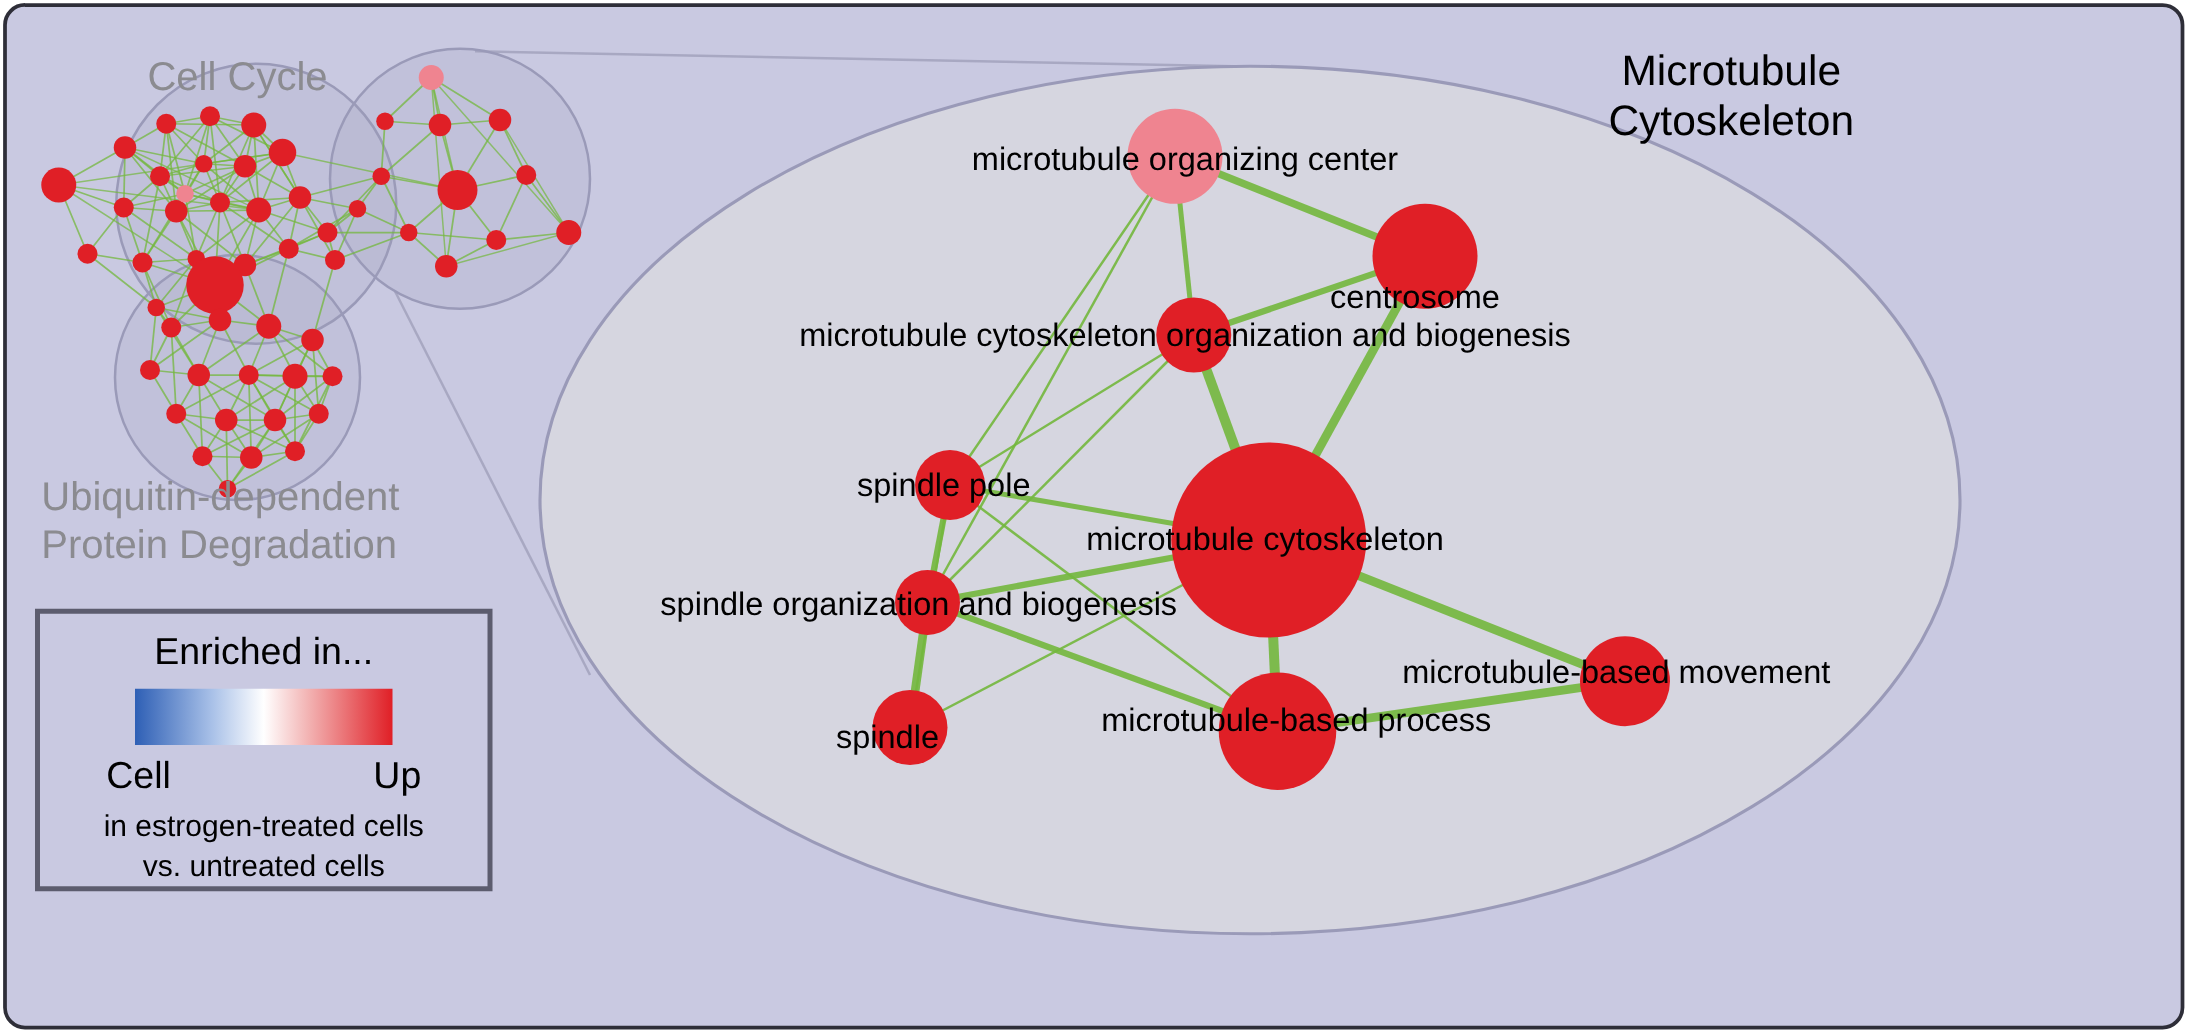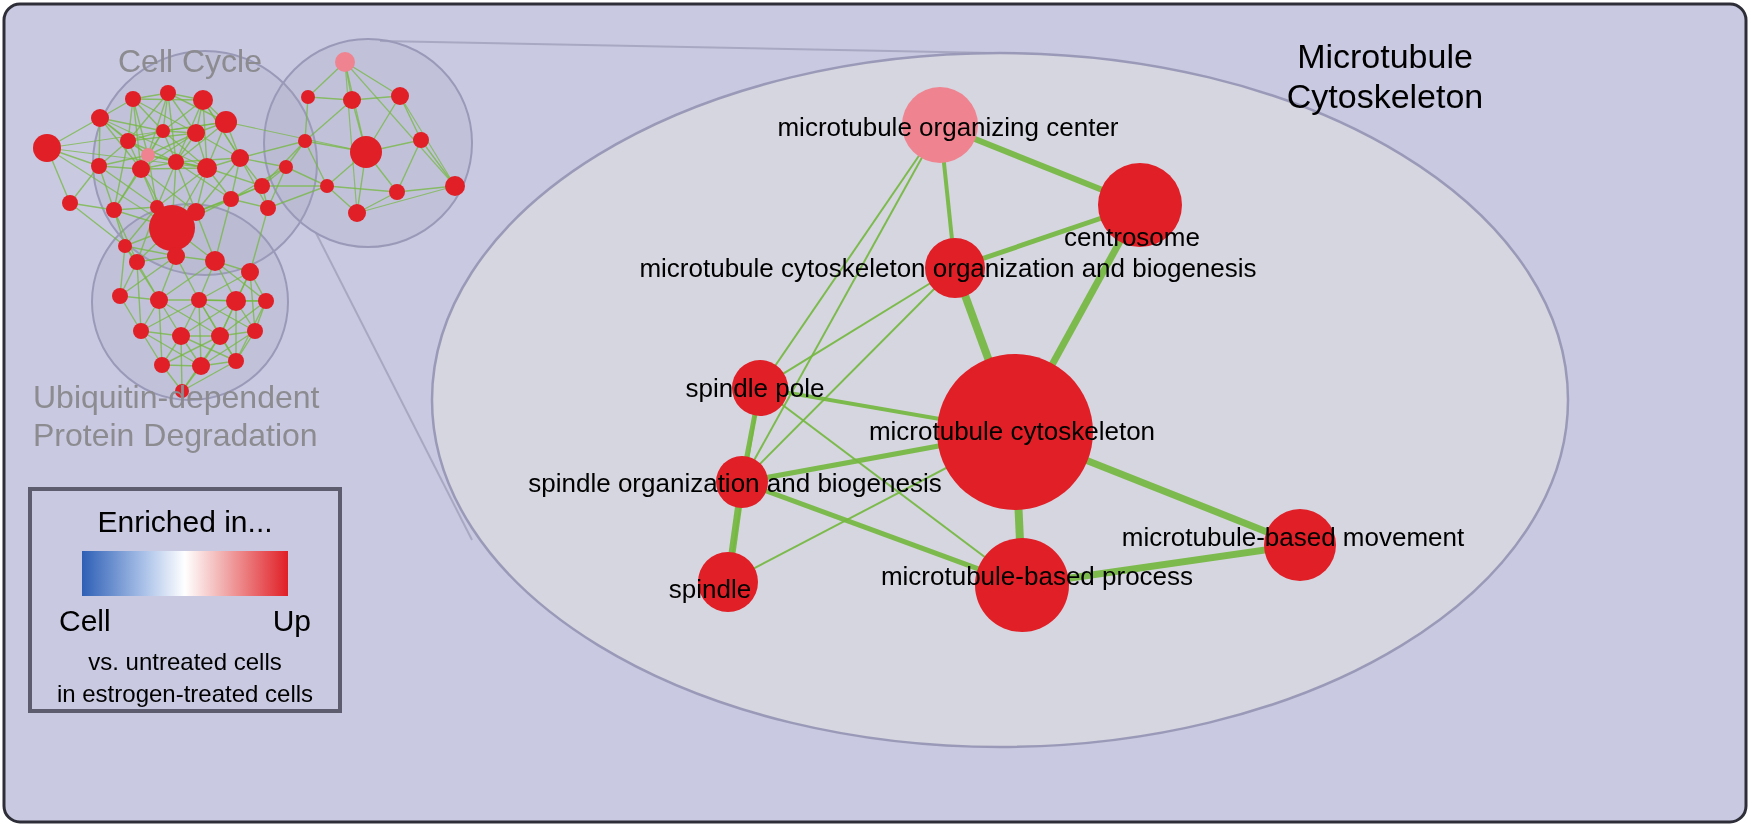--- a/index.html
+++ b/index.html
@@ -2,21 +2,21 @@
 <html><head>
 <meta charset="utf-8">
 <style>
   html,body{margin:0;padding:0;background:#ffffff;font-family:"Liberation Sans","DejaVu Sans",sans-serif;}
   .canvas{position:relative;width:1750px;height:826px;overflow:hidden;}
   svg{position:absolute;left:0;top:0;}
   svg text{font-family:"Liberation Sans","DejaVu Sans",sans-serif;}
   .cluster-label{font-size:32px;fill:#8b8b90;}
   .main-cluster-title{font-size:34px;fill:#000;}
   .node-label{font-size:26px;fill:#000;}
-  .legend{position:absolute;left:28px;top:487px;width:314px;height:226px;border:4px solid #5c5c6e;box-sizing:border-box;}
+  .legend{position:absolute;left:28px;top:487px;width:366px;height:226px;border:4px solid #5c5c6e;box-sizing:border-box;}
   .legend-title{font-size:30px;text-align:center;margin-top:14px;color:#000;}
   .legend-bar{width:206px;height:45px;margin:12px auto 8px auto;}
   .legend-downup{width:252px;margin:0 auto;display:flex;justify-content:space-between;font-size:30px;color:#000;}
   .legend-sub{font-size:24px;text-align:center;margin-top:8px;line-height:1.35;color:#000;}
 </style>
 </head>
 <body>
 
 <div class="canvas">
   <svg id="network-svg" width="1750" height="826" viewBox="0 0 1750 826">
@@ -361,17 +361,17 @@
   </svg>
 
   <div class="legend">
     <div class="legend-title">Enriched in...</div>
     <div class="legend-bar" style="background: linear-gradient(90deg, rgb(46, 95, 181) 0%, rgb(169, 193, 232) 30%, rgb(255, 255, 255) 50%, rgb(242, 176, 176) 68%, rgb(224, 31, 38) 100%);"></div>
     <div class="legend-downup">
       <span>Cell</span>
       <span>Up</span>
     </div>
     <div class="legend-sub">
+      <div>in estrogen-treated cells</div>
       <div>vs. untreated cells</div>
-      <div>in estrogen-treated cells</div>
     </div>
   </div>
 </div>
 
 </body></html>

